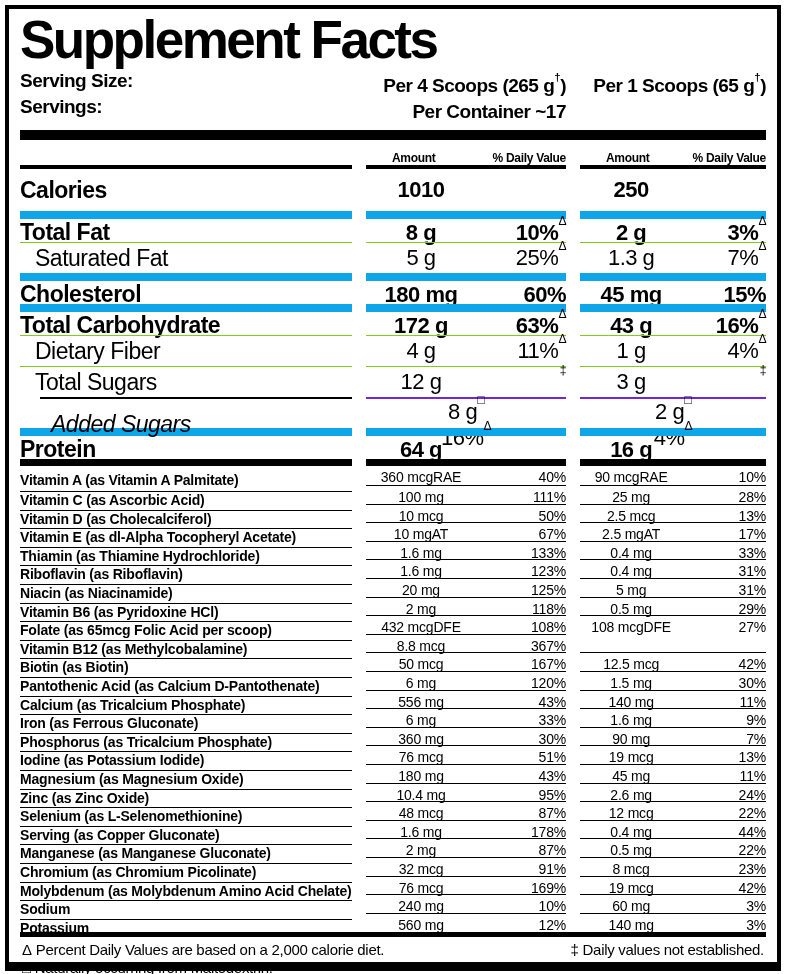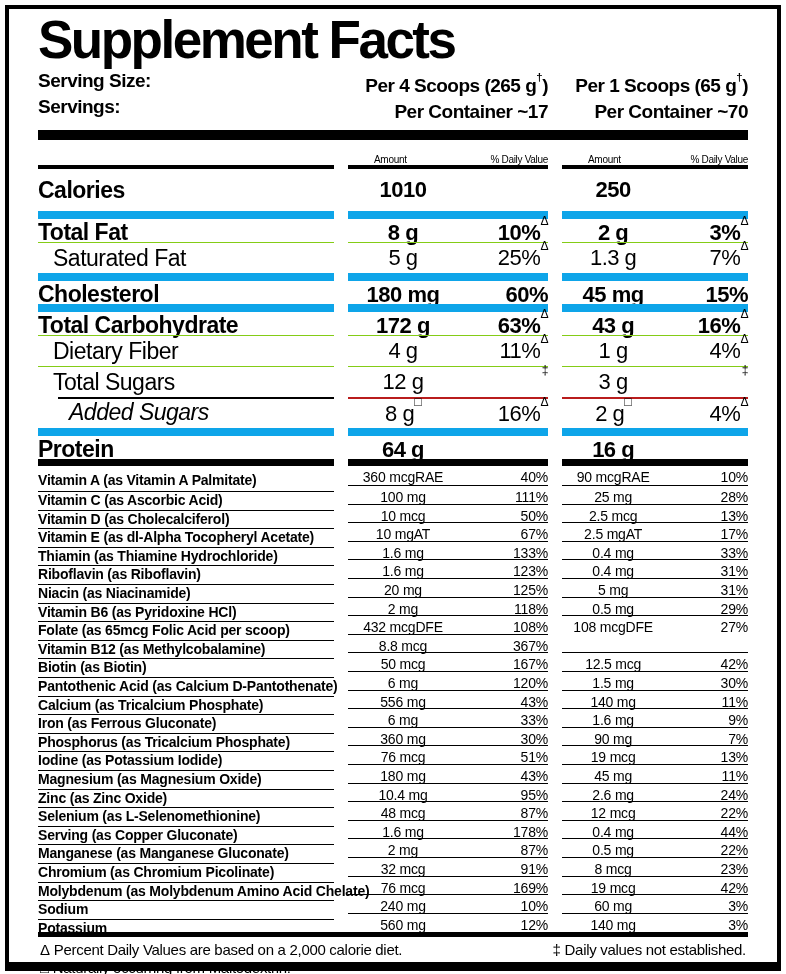--- a/index.html
+++ b/index.html
@@ -1,47 +1,47 @@
 <!DOCTYPE html>
 <html><head>
 <meta charset="utf-8">
 <style>
   * { box-sizing: border-box; margin: 0; padding: 0; }
   html,body { width: 786px; height: 974px; background: #fff; color: #000;
     font-family: "Liberation Sans", sans-serif; position: relative; overflow: hidden; }
   .frame { position: absolute; left: 5px; top: 5px; right: 5px; bottom: 3px;
-    border: 4px solid #000; border-bottom-width: 9px; padding: 0 29px; background: #fff; }
+    border: 4px solid #000; border-bottom-width: 9px; padding: 0 11px; background: #fff; }
   .title { font-size: 53px; font-weight: bold; letter-spacing: -2.5px; line-height: 1.04;
     margin: 3px 0 1px; }
   .grid { display: grid; grid-template-columns: 1fr 200px 186px; column-gap: 14px; }
   
   .serving-grid { font-size: 19px; font-weight: bold; line-height: 26px; letter-spacing: -0.5px; }
   .sv-labels div { white-space: nowrap; }
   .sv-g { text-align: right; white-space: nowrap; }
   .thick-bar { height: 10px; background: #000; margin: 5px 0 3px; }
   
-  .header-row { height: 22px; font-size: 10px; font-weight: normal; letter-spacing: -0.3px; }
+  .header-row { height: 22px; font-size: 12px; font-weight: bold; letter-spacing: -0.3px; }
   .g-h { display: flex; justify-content: space-between; align-items: flex-end; padding-left: 26px; white-space: nowrap; }
   
   .cell { display: flex; align-items: center; min-width: 0; }
   .g { }
   .amt { width: 55%; text-align: center; white-space: nowrap; }
   .dv { flex: 1; text-align: right; white-space: nowrap; }
   .sp { font-size: 0.55em; position: relative; top: -0.55em; font-weight: normal; }
   .sp2 { font-size: 0.6em; position: relative; top: -0.4em; }
   
   .macro-row { height: 31px; font-size: 22px; letter-spacing: -0.5px; }
   .macro-row.tall { height: 46px; }
   .macro-row.bold .name, .macro-row.bold .amt, .macro-row.bold .dv { font-weight: bold; }
   .macro-row .name { font-size: 23px; white-space: nowrap; }
   .ind1 { padding-left: 15px; } .ind2 { padding-left: 31px; font-style: italic; }
   .rule-4 > .cell { border-top: 4px solid #000; }
   .rule-3 > .cell { border-top: 8px solid #0ea5e9; }
   .rule-2 > .cell { border-top: 1px solid #84cc16; }
-  .rule-indent > .g { border-top: 2px solid #b91c1c; }
+  .rule-indent > .g { border-top: 2px solid #6d28d9; flex-direction: column; }
   .rule-indent > .name { position: relative; }
   .rule-indent > .name::before { content:""; position:absolute; left: 20px; right: 0; top: 0;
     border-top: 2px solid #000; }
   
   .seg-bar > div { height: 7px; background: #000; }
   
   .micro-row { height: 18.6px; font-size: 14px; letter-spacing: -0.2px; }
   .micro-row > .cell { border-top: 1.5px solid #000; }
   .micro-row.first > .cell { border-top: 0; }
   .micro-row .name { font-weight: bold; white-space: nowrap; margin-top: 6px; }
@@ -63,21 +63,20 @@
     <div class="cell sv-labels" style="display:block;">
       <div>Serving Size:</div>
       <div>Servings:</div>
     </div>
     <div class="sv-g">
       <div class="sv-line"><span>Per 4 Scoops (265 g</span><sup class="sp2">†</sup><span>)</span></div>
       <div class="sv-line">Per Container ~17</div>
     </div>
     <div class="sv-g">
       <div class="sv-line"><span>Per 1 Scoops (65 g</span><sup class="sp2">†</sup><span>)</span></div>
-      <div class="sv-line">Per Container ~70</div>
     </div>
   </div>
 
   <div class="thick-bar"></div>
 
   <div class="grid header-row">
     <div class="cell"></div>
     <div class="g-h">
       <span>Amount</span>
       <span>% Daily Value</span>

